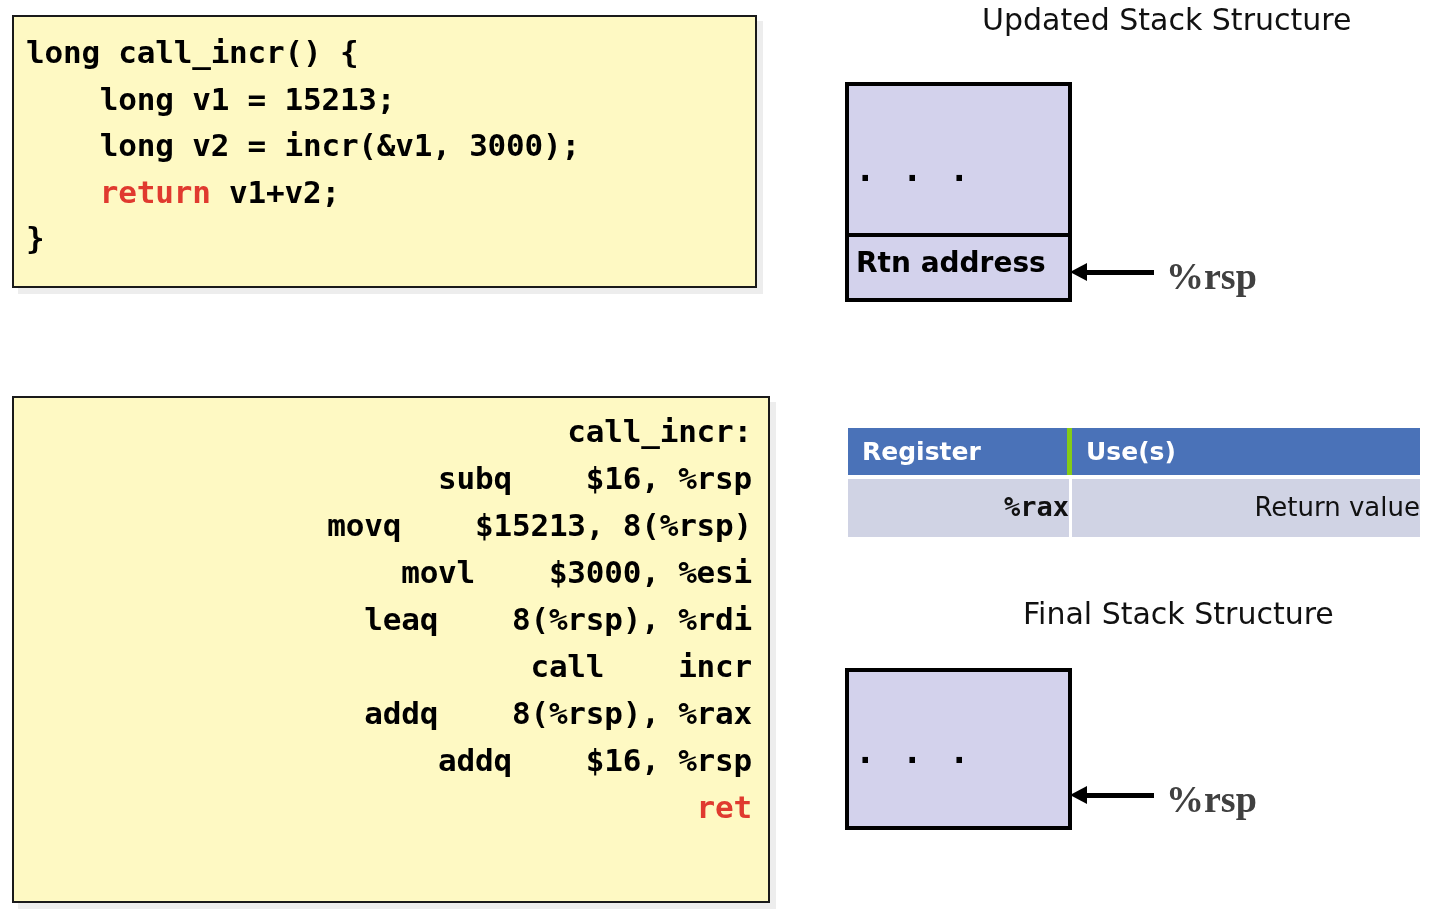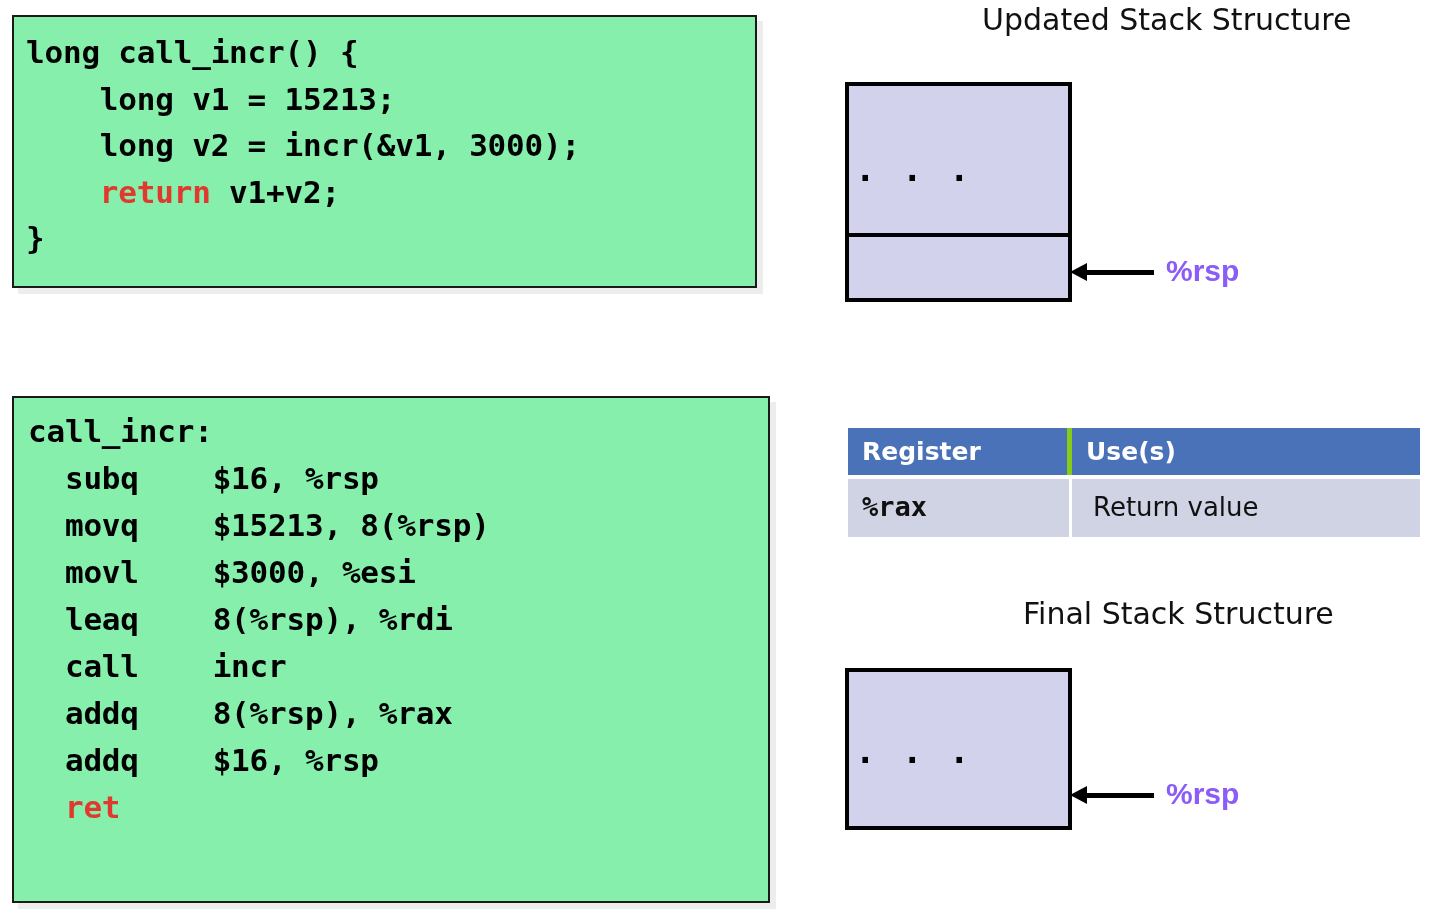--- a/index.html
+++ b/index.html
@@ -11,21 +11,21 @@
     width: 1440px;
     height: 916px;
     position: relative;
     overflow: hidden;
     font-family: "Liberation Sans", sans-serif;
   }
 
   
   .code-box {
     position: absolute;
-    background: #86efac;
+    background: #fef9c3;
     border: 2px solid #1a1a1a;
     box-shadow: 6px 6px 0 rgba(0,0,0,0.07);
     box-sizing: border-box;
   }
   .code-lines {
     font-family: "DejaVu Sans Mono", "Liberation Mono", monospace;
     font-weight: bold;
     color: #000000;
     white-space: pre;
   }
@@ -43,22 +43,23 @@
   }
   #asm-code-box {
     left: 12px;
     top: 396px;
     width: 758px;
     height: 507px;
   }
   #asm-code-box .code-lines {
     font-size: 31px;
     line-height: 47px;
-    padding: 10px 4px 0 14px;
+    padding: 10px 16px 0 14px;
     letter-spacing: -0.2px;
+    text-align: right;
   }
   .kw-red { color: #E03A2F; }
 
   
   .section-title {
     position: absolute;
     font-family: "DejaVu Sans", "Liberation Sans", sans-serif;
     font-weight: normal;
     color: #111111;
     font-size: 30px;
@@ -139,24 +140,24 @@
     left: 0px;
     top: 3px;
     width: 0;
     height: 0;
     border-top: 9px solid transparent;
     border-bottom: 9px solid transparent;
     border-right: 17px solid #000000;
   }
   .rsp-label {
     position: absolute;
-    font-family: Liberation Sans, sans-serif;
-    font-weight: bold;
-    font-size: 30px;
-    color: #8b5cf6;
+    font-family: Liberation Serif, serif;
+    font-weight: bold;
+    font-size: 38px;
+    color: #404040;
     white-space: nowrap;
   }
   #updated-rsp-label { left: 1166px; top: 254px; }
   #final-rsp-label   { left: 1166px; top: 777px; }
 
   
   #register-table {
     position: absolute;
     left: 848px;
     top: 428px;
@@ -175,21 +176,21 @@
     padding: 9px 0 9px 14px;
     border-right: 5px solid #84cc16;
     height: 28px;
   }
   #register-table th:last-child { border-right: none; margin-top: 32px; }
   #register-table td {
     background: #D0D3E4;
     color: #111111;
     font-family: "DejaVu Sans", "Liberation Sans", sans-serif;
     font-size: 26px;
-    text-align: left;
+    text-align: right;
     padding: 12px 0 15px 14px;
     border-top: 4px solid #ffffff;
     border-right: 3px solid #ffffff;
   }
   #register-table td:last-child { border-right: none; padding-left: 21px; }
   #register-table td.mono {
     font-family: "DejaVu Sans Mono", "Liberation Mono", monospace;
     font-weight: bold;
     font-size: 27px;
   }
@@ -216,20 +217,23 @@
 <span>  addq    8(%rsp), %rax</span>
 <span>  addq    $16, %rsp</span>
 <span>  </span><span class="kw-red">ret</span></div>
 </div>
 
 <div class="section-title" id="updated-stack-title">Updated Stack Structure</div>
 
 <div class="stack-box" id="updated-stack-box">
   <div class="stack-cell stack-upper">
     <span class="ellipsis-text">. . .</span>
+  </div>
+  <div class="stack-cell stack-lower">
+    <span class="rtn-label">Rtn address</span>
   </div>
 </div>
 
 <div class="rsp-arrow" id="updated-rsp-arrow">
   <div class="head"></div>
   <div class="shaft"></div>
 </div>
 <div class="rsp-label" id="updated-rsp-label">%rsp</div>
 
 <table id="register-table">

